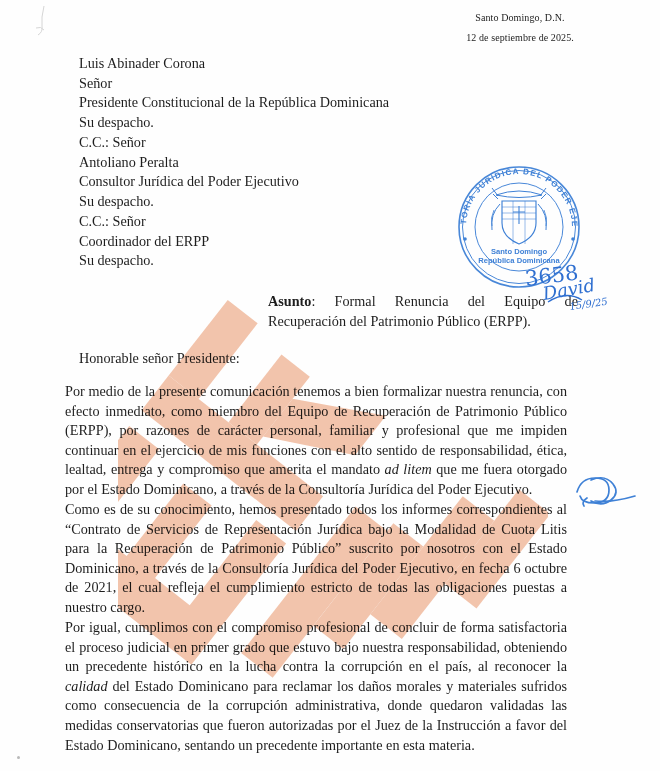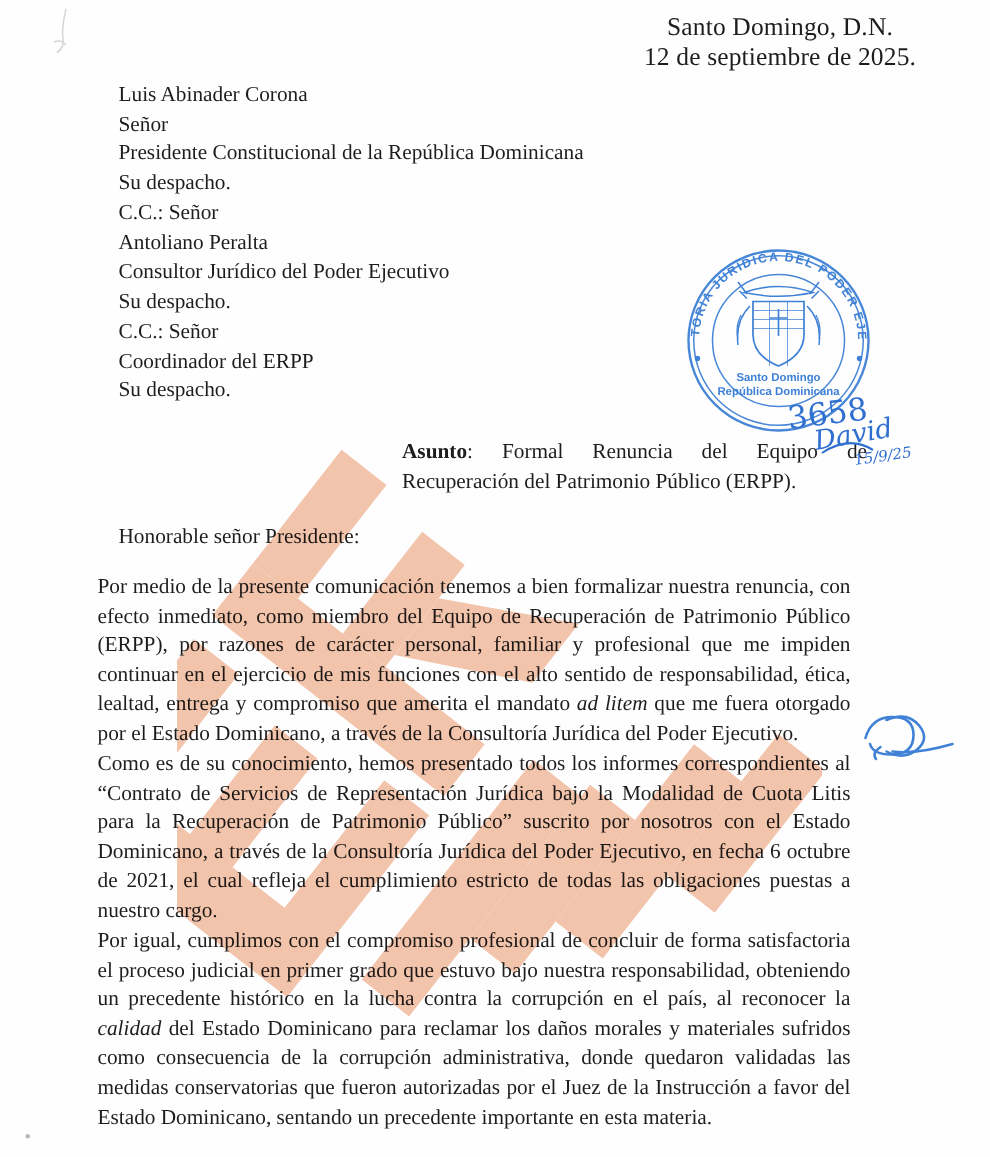--- a/index.html
+++ b/index.html
@@ -46,21 +46,21 @@
     mix-blend-mode: multiply;
   }
 
   .blk { position: absolute; }
 
   .dateline {
     left: 390px;
     top: 8px;
     width: 260px;
     text-align: center;
-    font-size: 17px;
+    font-size: 10px;
     line-height: 20px;
     letter-spacing: .1px;
   }
 
   .addr {
     left: 79px;
     width: 400px;
     font-size: 14.2px;
     line-height: 19.6px;
   }
@@ -182,21 +182,21 @@
     <div class="blk addr" id="addr-main">
       <div>Luis Abinader Corona</div>
       <div>Señor</div>
       <div>Presidente Constitucional de la República Dominicana</div>
       <div>Su despacho.</div>
     </div>
 
     <div class="blk addr" id="addr-cc1">
       <div>C.C.: Señor</div>
       <div>Antoliano Peralta</div>
-      <div>Consultor Jurídico del Poder Ejecutivo</div>
+      <div>Consultor Jurídica del Poder Ejecutivo</div>
       <div>Su despacho.</div>
     </div>
 
     <div class="blk addr" id="addr-cc2">
       <div>C.C.: Señor</div>
       <div>Coordinador del ERPP</div>
       <div>Su despacho.</div>
     </div>
 
     <div class="blk" id="subject">

